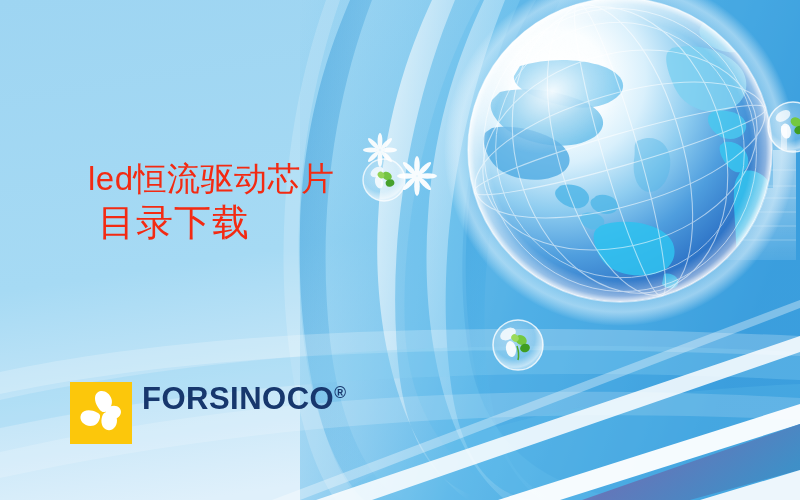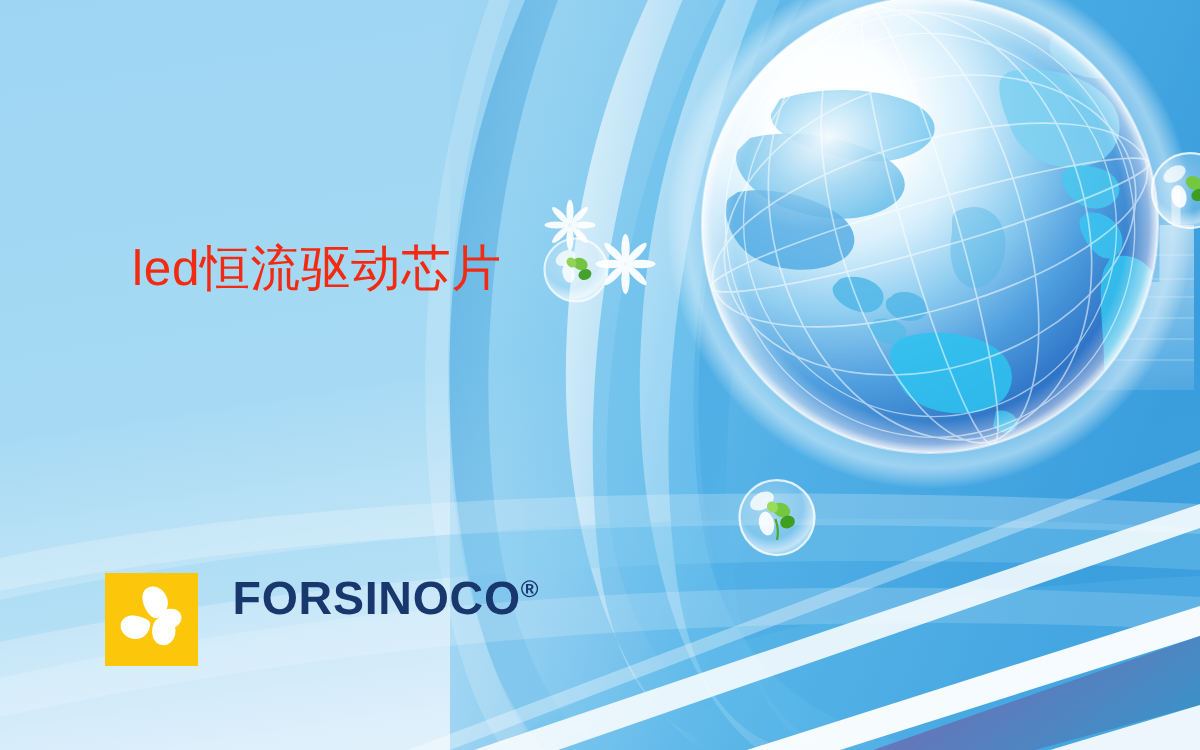--- a/index.html
+++ b/index.html
@@ -63,21 +63,21 @@
   }
   #logo-mark {
     width: 62px;
     height: 62px;
     background: #fcc70b;
     flex: 0 0 auto;
     position: relative;
   }
   #logo-mark svg { display: block; }
   #logo-text {
-    margin-left: 23px;
+    margin-left: 10px;
     padding-top: 1px;
   }
   #logo-wordmark {
     color: #17376d;
     font-family: "Liberation Sans", sans-serif;
     font-weight: bold;
     font-size: 31px;
     letter-spacing: 0.5px;
     line-height: 1;
     white-space: nowrap;
@@ -349,20 +349,21 @@
           <ellipse cx="786" cy="131" rx="5" ry="7.6" fill="#ffffff" opacity="0.9" transform="rotate(-10 786 131)"></ellipse>
           <ellipse cx="796" cy="122" rx="5.6" ry="4.4" fill="#74c83f" transform="rotate(26 796 122)"></ellipse>
           <ellipse cx="799" cy="130" rx="4.8" ry="4" fill="#3f9d22" transform="rotate(-22 799 130)"></ellipse>
         </g>
       </g>
     </g>
   </svg>
 
   <div id="headline">
     <span class="line1">led恒流驱动芯片</span>
+    <span class="line2">目录下载</span>
   </div>
 
   <div id="logo">
     <div id="logo-mark">
       <svg width="62" height="62" viewBox="0 0 62 62" xmlns="http://www.w3.org/2000/svg">
         <g fill="#ffffff">
           <path d="M29.5,27.5 C25,22 23,14 27.5,10.5 C32.5,6.8 39.5,10.5 41.5,17 C43,22 40.5,27 36,29.5 C33.5,31 31,29.5 29.5,27.5 Z"></path>
           <path d="M27,30.5 C21.5,27.5 13.5,27 11,32.5 C8.6,38.2 14,44 20.5,44 C25.5,44 29,40.5 30,35.5 C30.6,32.6 29,31.4 27,30.5 Z"></path>
           <path d="M33,32.5 C30.5,37 30.5,45 36,47.5 C41.8,50 47,45 47,38.5 C47,33.5 43.5,30 38.5,29.8 C35.6,29.7 34.2,30.6 33,32.5 Z"></path>
           <path d="M36.5,26.5 C40,23.5 46.5,22.5 49.5,26 C52.6,29.6 50.5,34.8 46,36.5 C42,38 38.5,36.5 36.8,33 C35.8,31 35.2,27.8 36.5,26.5 Z"></path>

